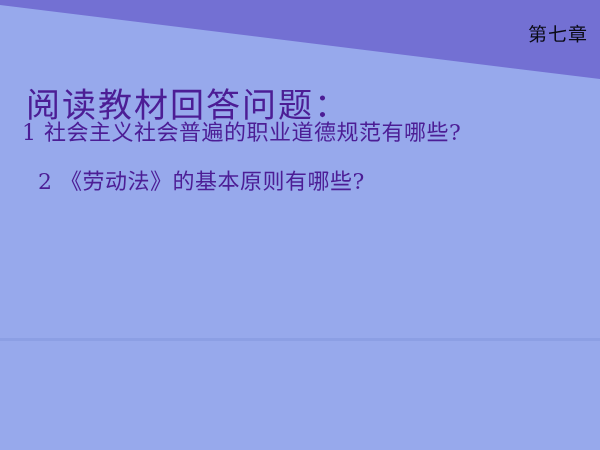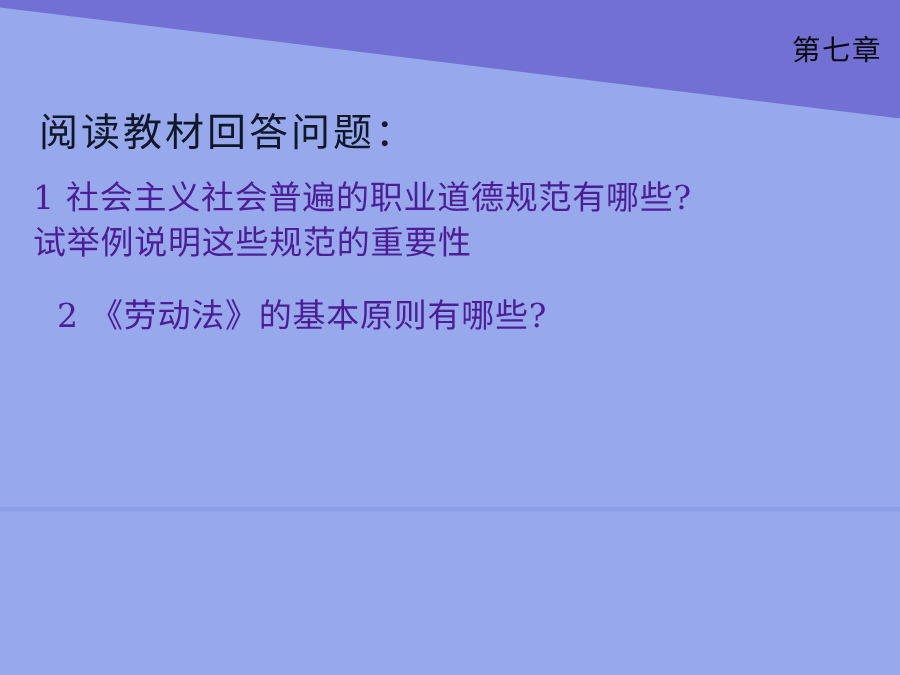--- a/index.html
+++ b/index.html
@@ -47,25 +47,25 @@
     line-height: 24px;
     color: #0a0a14;
     letter-spacing: 1px;
     font-family: "DejaVu Serif", "Liberation Serif", serif;
     white-space: nowrap;
   }
 
   #title-heading {
     position: absolute;
     left: 26px;
-    top: 72px;
+    top: 88px;
     z-index: 3;
-    font-size: 26px;
+    font-size: 34px;
     line-height: 34px;
-    color: #0f172a;
+    color: #4c1d95;
     letter-spacing: 2px;
     white-space: nowrap;
     font-family: "DejaVu Serif", "Liberation Serif", serif;
   }
 
   #body-list {
     position: absolute;
     left: 22px;
     top: 118px;
     width: 566px;
@@ -105,21 +105,20 @@
   <div id="top-band"></div>
 
   <div id="chapter-label">第七章</div>
 
   <div id="title-heading">阅读教材回答问题：</div>
 
   <ul id="body-list">
 
     <li class="q-item">
       <span class="q-line-cont">1 社会主义社会普遍的职业道德规范有哪些?</span>
-      <span class="q-line-cont">试举例说明这些规范的重要性</span>
     </li>
 
     <li class="q-item gap-top">
       <span class="q-line-cont">2 《劳动法》的基本原则有哪些?</span>
     </li>
 
 
 
   </ul>
 

